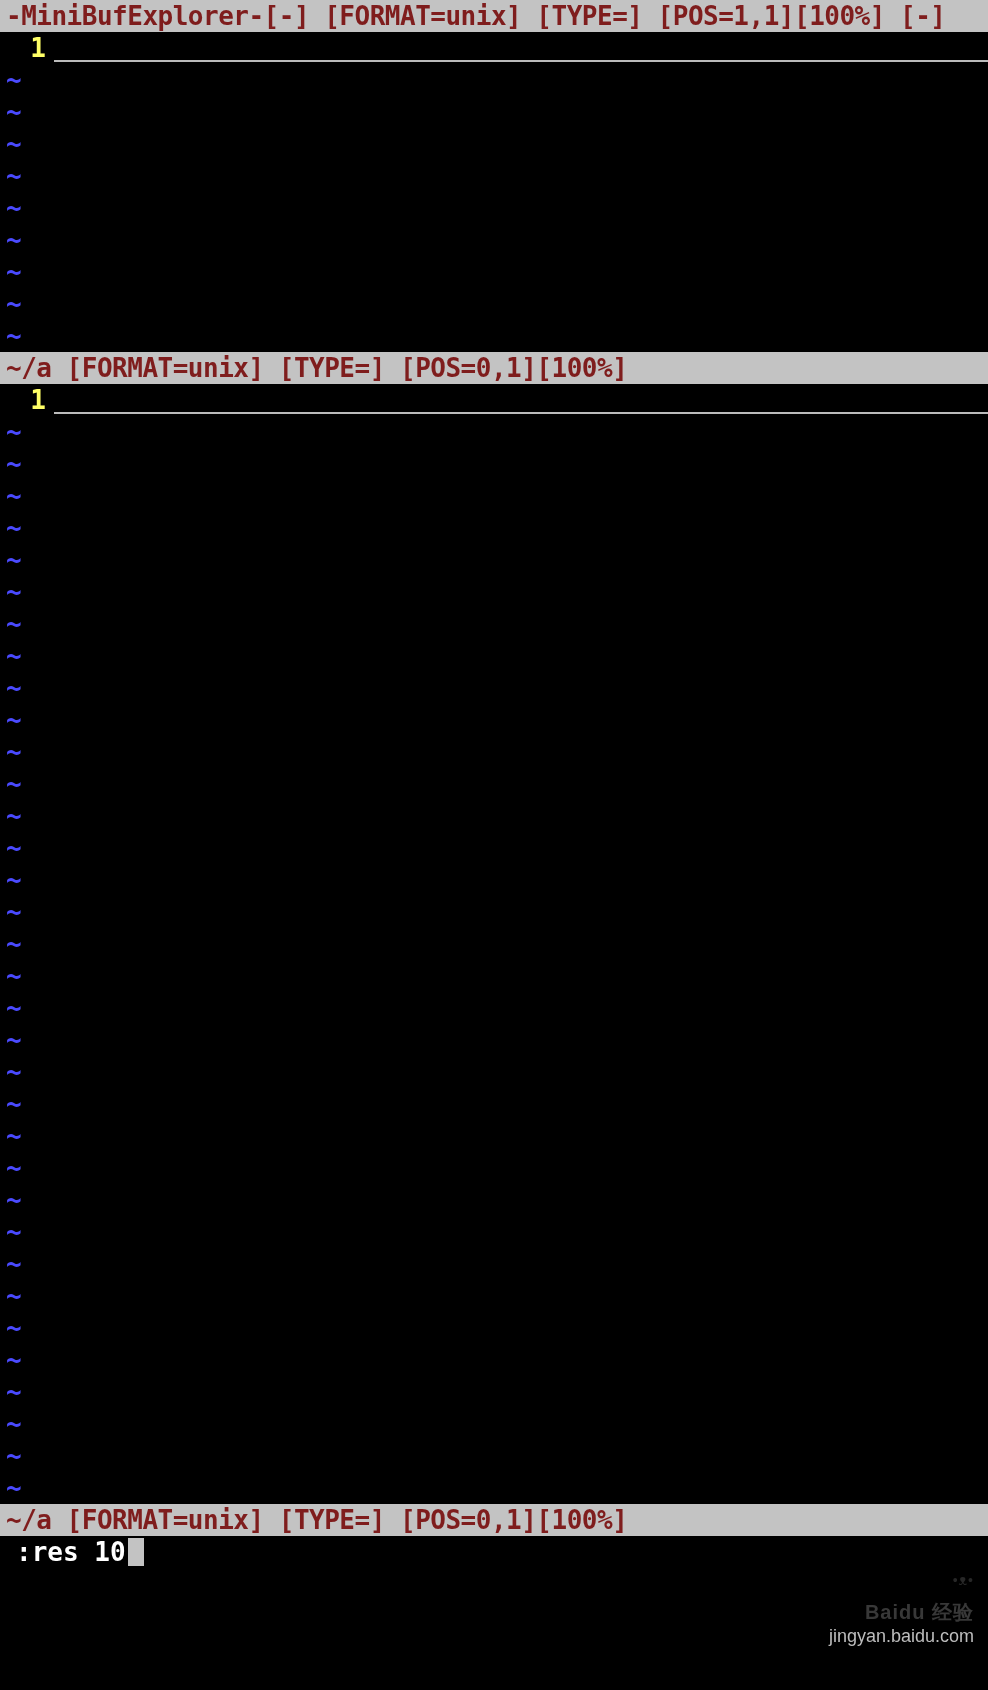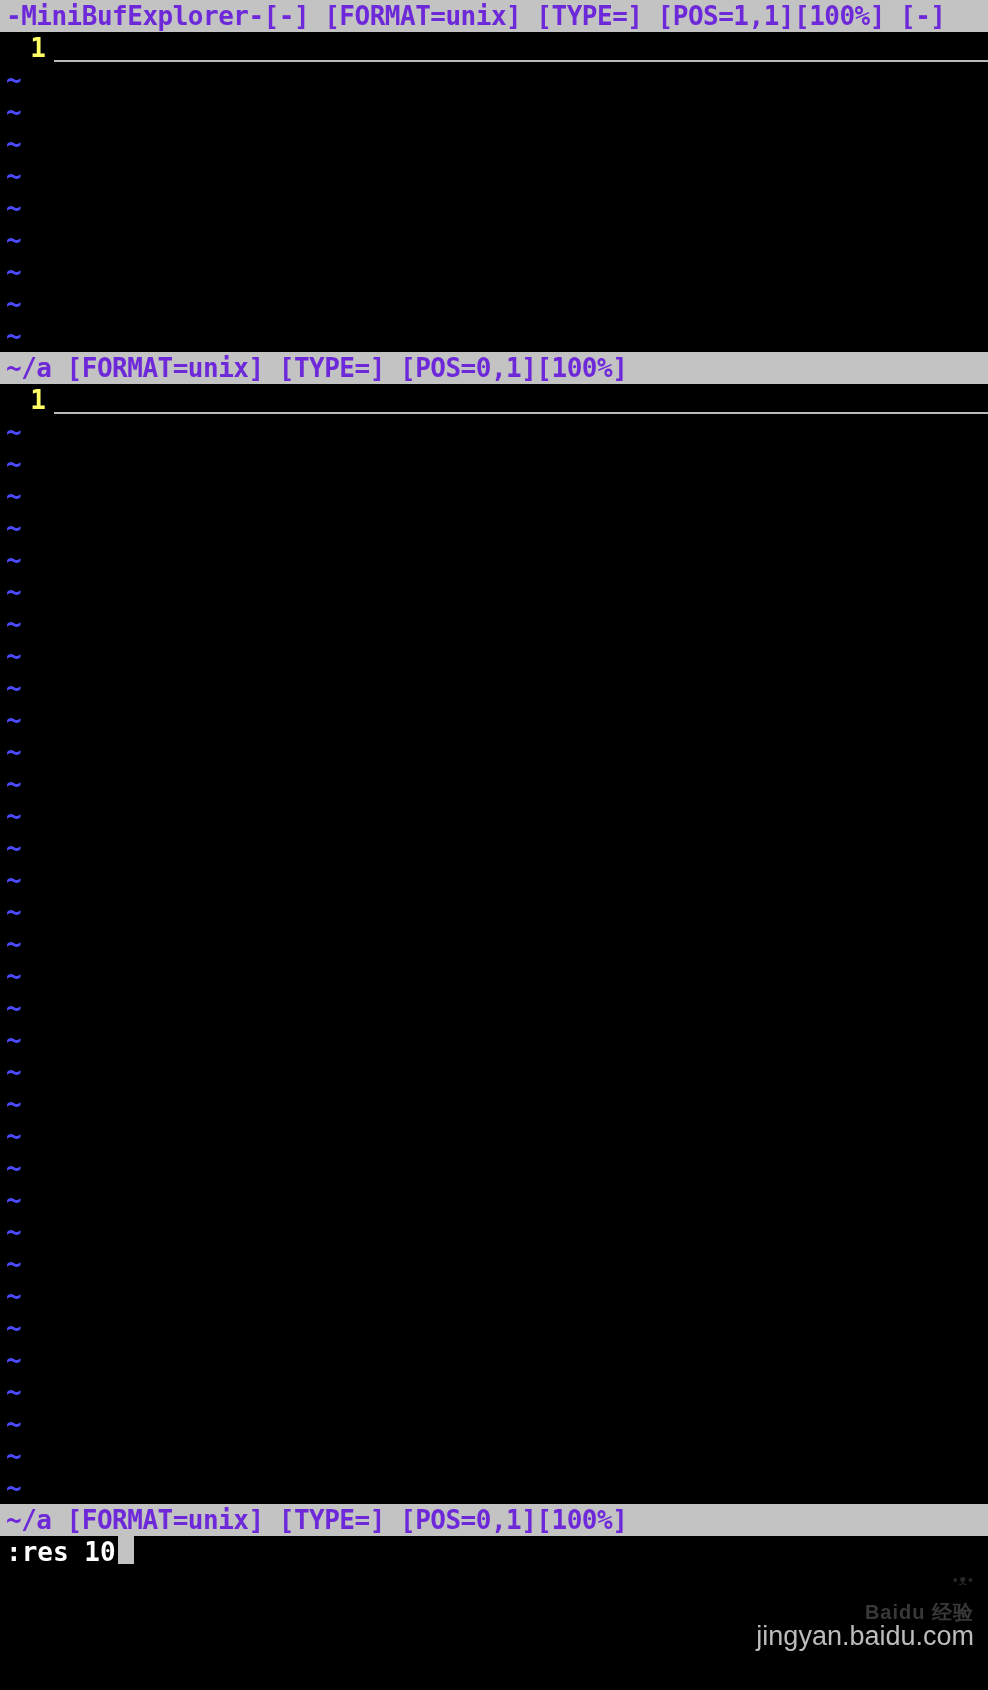--- a/index.html
+++ b/index.html
@@ -8,21 +8,21 @@
     height: 1690px;
     background: #000;
     font-family: "DejaVu Sans Mono", "Consolas", monospace;
     font-size: 26px;
     line-height: 32px;
     overflow: hidden;
     position: relative;
   }
   .statusbar {
     background: #c3c3c3;
-    color: #6d28d9;
+    color: #7f1d1d;
     width: 100%;
     height: 32px;
     padding-left: 6px;
     font-weight: bold;
     letter-spacing: -0.5px;
     white-space: pre;
     overflow: hidden;
   }
   .split {
     background: #000;
@@ -48,24 +48,24 @@
   .cursor-line {
     flex: 1;
     border-bottom: 2px solid #bbbbbb;
     height: 30px;
   }
   .cmdline {
     background: #000;
     color: #fff;
     width: 100%;
     height: 32px;
-    padding-left: 6px;
+    padding-left: 16px;
     font-weight: bold;
     display: flex;
-    align-items: flex-start;
+    align-items: center;
   }
   .cursor-block {
     display: inline-block;
     width: 16px;
     height: 28px;
     background: #c3c3c3;
     margin-left: 2px;
   }
   .watermark {
     position: absolute;
@@ -83,21 +83,21 @@
   .watermark-logo .paw {
     font-size: 14px;
     opacity: 0.7;
   }
   .watermark-logo .brand {
     font-weight: bold;
     margin-left: 24px;
   }
   .watermark-url {
     bottom: 38px;
-    font-size: 27px;
+    font-size: 18px;
     opacity: 0.85;
     color: #ddd;
     font-family: sans-serif;
   }
 </style>
 </head>
 <body>
 
 <div class="statusbar">-MiniBufExplorer-[-] [FORMAT=unix] [TYPE=] [POS=1,1][100%] [-]</div>
 

